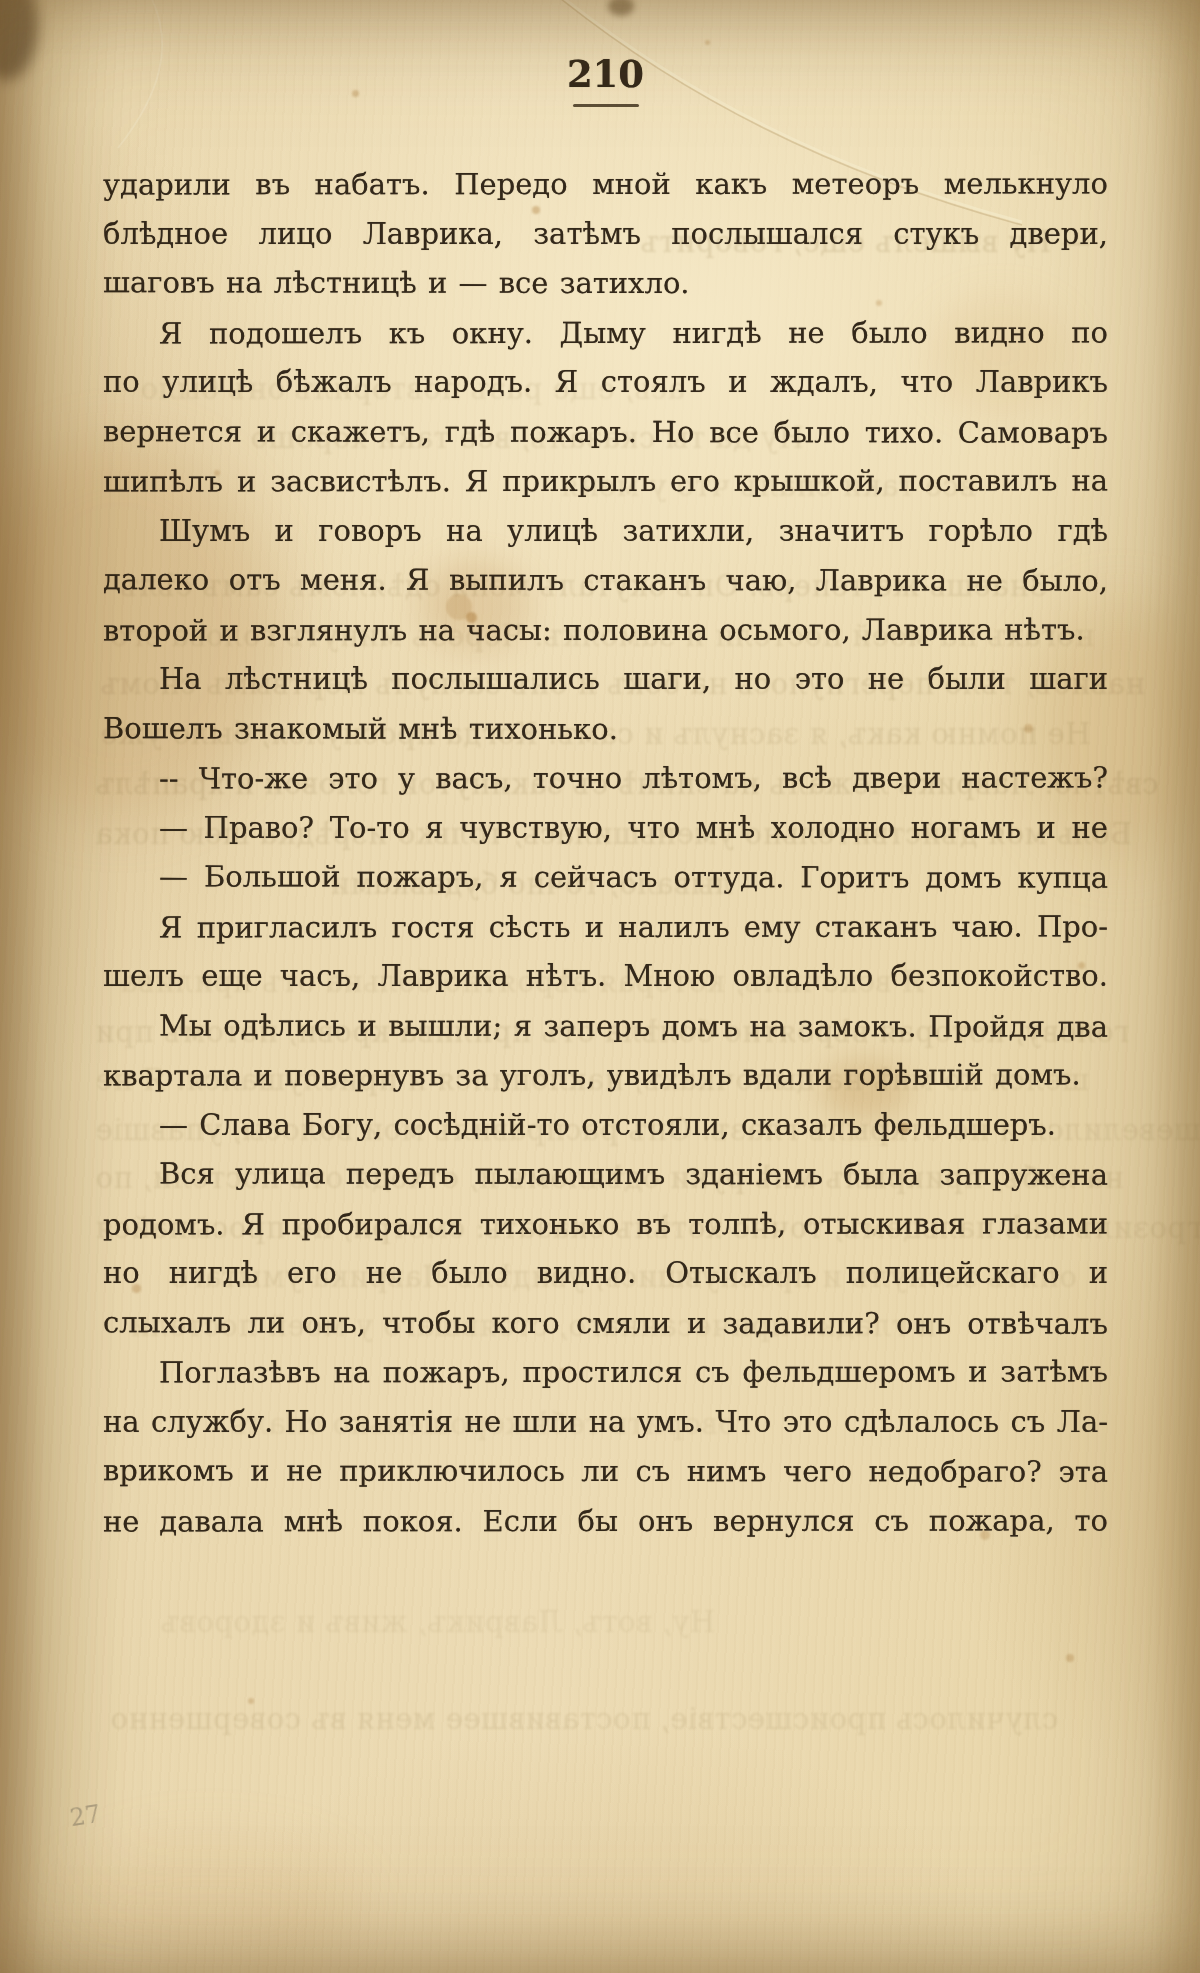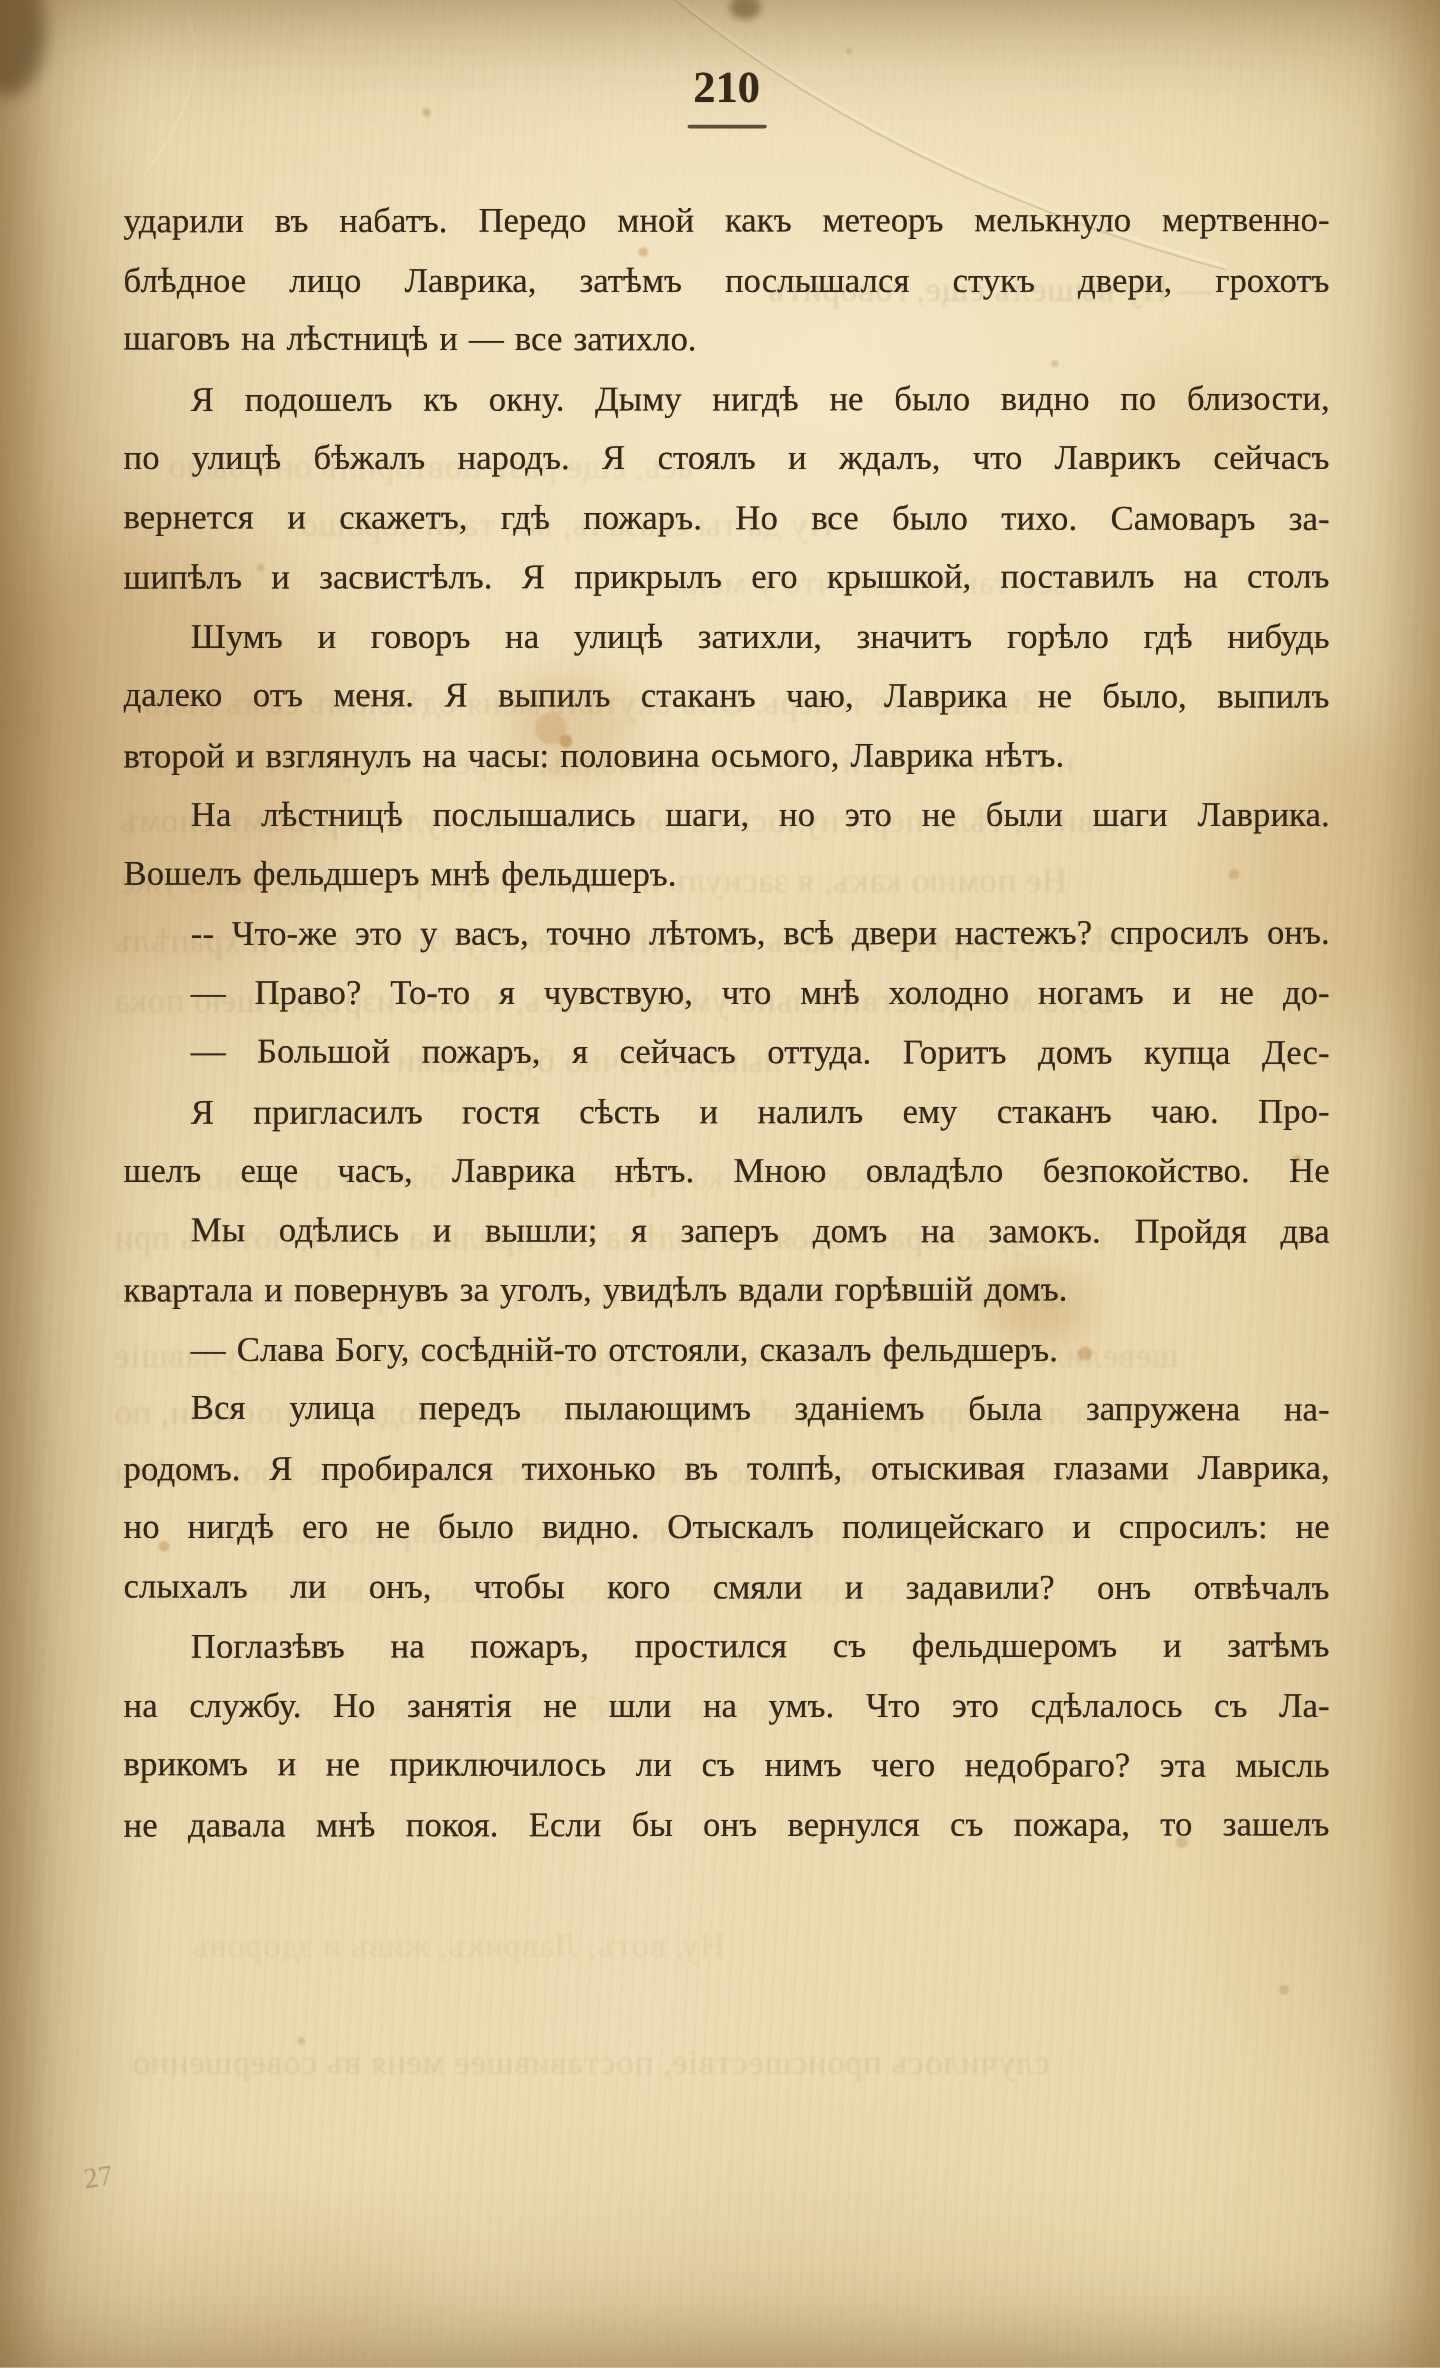--- a/index.html
+++ b/index.html
@@ -20,21 +20,20 @@
   .scan {
     position: absolute; inset: 0;
     background-color: var(--paper);
     background-image:
       radial-gradient(900px 640px at 58% 16%, rgba(247,235,202,.8), rgba(247,235,202,0) 70%),
       radial-gradient(520px 760px at 1% 30%, rgba(178,140,85,.30), rgba(178,140,85,0) 65%),
       radial-gradient(620px 480px at 50% 104%, rgba(199,168,112,.33), rgba(199,168,112,0) 70%),
       radial-gradient(420px 420px at 103% 76%, rgba(205,176,120,.35), rgba(205,176,120,0) 70%),
       repeating-linear-gradient(93deg, rgba(172,142,92,.045) 0 2px, rgba(255,248,225,.03) 2px 5px, transparent 5px 9px),
       linear-gradient(90deg, #c9af81 0%, #e0cda0 3.5%, #e9d7ae 10%, #ecdbb4 45%, #e9d7ac 82%, #e2cfa2 96%, #d6c08f 100%);
-    font-family: Liberation Serif, serif;
   }
   
   .bleed-layer { position: absolute; inset: 0; }
   .bleed-frag {
     position: absolute; white-space: nowrap;
     color: var(--bleed);
     transform: scaleX(-1);
     filter: blur(1.1px);
     line-height: 1;
     letter-spacing: .5px;
@@ -134,21 +133,21 @@
       <div class="line j">блѣдное лицо Лаврика, затѣмъ послышался стукъ двери, грохотъ</div>
       <div class="line">шаговъ на лѣстницѣ и — все затихло.</div>
       <div class="line j ind">Я подошелъ къ окну. Дыму нигдѣ не было видно по близости,</div>
       <div class="line j">по улицѣ бѣжалъ народъ. Я стоялъ и ждалъ, что Лаврикъ сейчасъ</div>
       <div class="line j">вернется и скажетъ, гдѣ пожаръ. Но все было тихо. Самоваръ за-</div>
       <div class="line j">шипѣлъ и засвистѣлъ. Я прикрылъ его крышкой, поставилъ на столъ</div>
       <div class="line j ind">Шумъ и говоръ на улицѣ затихли, значитъ горѣло гдѣ нибудь</div>
       <div class="line j">далеко отъ меня. Я выпилъ стаканъ чаю, Лаврика не было, выпилъ</div>
       <div class="line">второй и взглянулъ на часы: половина осьмого, Лаврика нѣтъ.</div>
       <div class="line j ind">На лѣстницѣ послышались шаги, но это не были шаги Лаврика.</div>
-      <div class="line">Вошелъ фельдшеръ мнѣ фельдшеръ.</div>
+      <div class="line">Вошелъ знакомый мнѣ тихонько.</div>
       <div class="line j ind">-- Что-же это у васъ, точно лѣтомъ, всѣ двери настежъ? спросилъ онъ.</div>
       <div class="line j ind">— Право? То-то я чувствую, что мнѣ холодно ногамъ и не до-</div>
       <div class="line j ind">— Большой пожаръ, я сейчасъ оттуда. Горитъ домъ купца Дес-</div>
       <div class="line j ind">Я пригласилъ гостя сѣсть и налилъ ему стаканъ чаю. Про-</div>
       <div class="line j">шелъ еще часъ, Лаврика нѣтъ. Мною овладѣло безпокойство. Не</div>
       <div class="line j ind">Мы одѣлись и вышли; я заперъ домъ на замокъ. Пройдя два</div>
       <div class="line">квартала и повернувъ за уголъ, увидѣлъ вдали горѣвшій домъ.</div>
       <div class="line ind">— Слава Богу, сосѣдній-то отстояли, сказалъ фельдшеръ.</div>
       <div class="line j ind">Вся улица передъ пылающимъ зданіемъ была запружена на-</div>
       <div class="line j">родомъ. Я пробирался тихонько въ толпѣ, отыскивая глазами Лаврика,</div>

